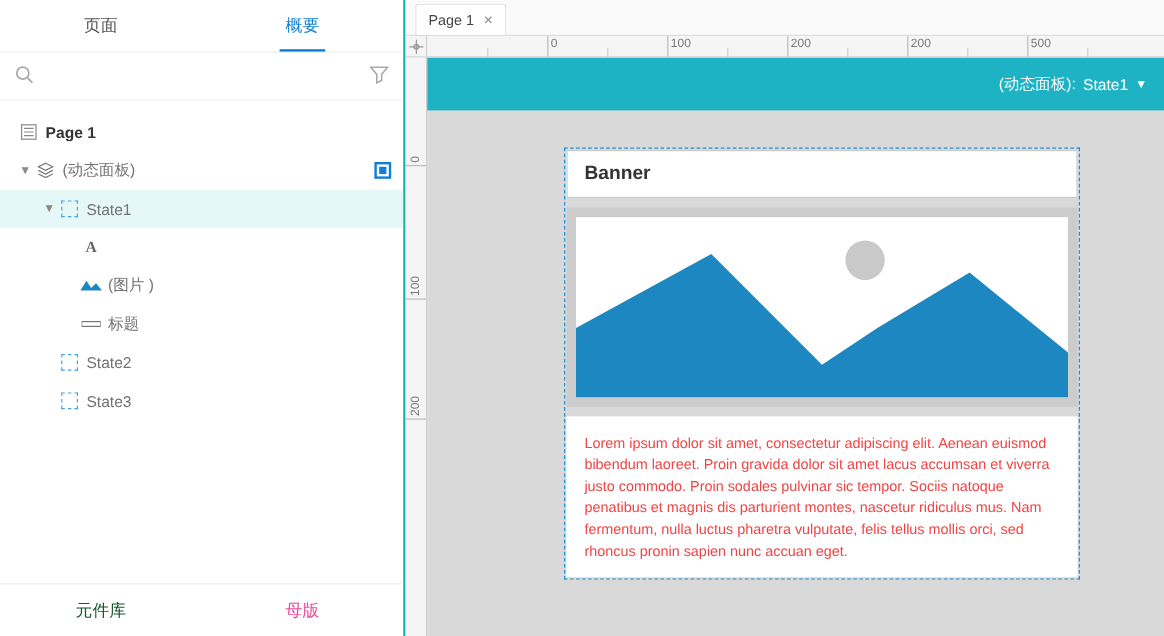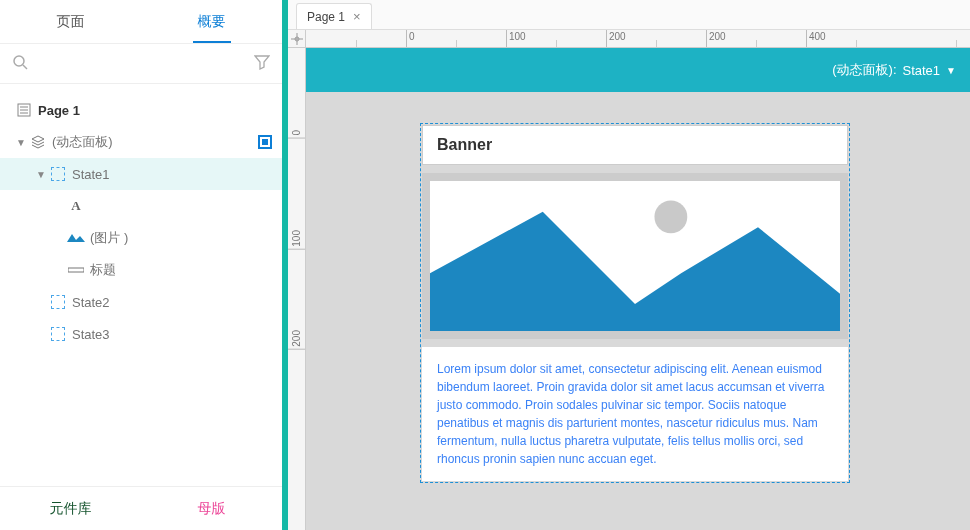--- a/index.html
+++ b/index.html
@@ -1,18 +1,18 @@
 <!DOCTYPE html>
 <html><head>
 <meta charset="utf-8">
 <style>
 * { box-sizing: border-box; margin: 0; padding: 0; }
 body { font-family: "Helvetica Neue", Arial, sans-serif; font-size: 13px; color: #333; background: #fff; width: 970px; height: 530px; overflow: hidden; }
 .app { display: flex; width: 100%; height: 100%; }
-.sidebar { width: 288px; height: 100%; border-right: 6px solid #14b8a6; display: flex; flex-direction: column; }
+.sidebar { width: 338px; height: 100%; border-right: 2px solid #14b8a6; display: flex; flex-direction: column; }
 .sidebar-tabs { display: flex; height: 44px; border-bottom: 1px solid #eee; }
 .sidebar-tab { flex: 1; display: flex; align-items: center; justify-content: center; font-size: 14px; color: #555; cursor: pointer; position: relative; }
 .sidebar-tab.active { color: #0d7fd6; font-weight: 500; }
 .sidebar-tab.active::after { content: ""; position: absolute; bottom: 0; left: 50%; transform: translateX(-50%); width: 38px; height: 2px; background: #0d7fd6; }
 .search-row { display: flex; align-items: center; height: 40px; padding: 0 12px; border-bottom: 1px solid #eee; color: #999; }
 .search-row .spacer { flex: 1; }
 .tree { flex: 1; overflow: auto; padding-top: 10px; }
 .tree-row { display: flex; align-items: center; height: 32px; padding-right: 10px; cursor: pointer; }
 .tree-row .indent { display: inline-block; }
 .tree-row .caret { width: 14px; text-align: center; color: #888; font-size: 10px; }
@@ -40,21 +40,21 @@
 .canvas { position: absolute; left: 18px; top: 48px; right: 0; bottom: 0; background: #d9d9d9; overflow: hidden; }
 .state-header { position: absolute; left: 0; right: 0; top: 0; height: 44px; background: #1db2c4; color: #fff; display: flex; align-items: center; justify-content: flex-end; padding: 0 14px; font-size: 13px; }
 .state-header .caret-down { margin-left: 6px; font-size: 10px; }
 .artboard { position: absolute; left: 114px; top: 75px; width: 430px; }
 .sel-outline { border: 1px dashed #1e90d6; padding: 1px; background: transparent; }
 .banner-box { background: #fff; border: 1px solid #ccc; padding: 10px 14px; }
 .banner-title { font-weight: 700; font-size: 16px; color: #333; }
 .img-box { margin-top: 8px; background: #ccc; padding: 8px; }
 .img-inner { background: #fff; height: 150px; position: relative; overflow: hidden; }
 .img-inner svg { position: absolute; inset:0; }
-.body-text { background: #fff; border: 1px solid transparent; padding: 12px 14px; margin-top: 8px; font-size: 12px; line-height: 1.5; color: #3b82f6; }
+.body-text { background: #fff; border: 1px solid transparent; padding: 12px 14px; margin-top: 8px; font-size: 12px; line-height: 1.5; color: #ef4444; }
 </style>
 </head>
 <body>
 
 <div class="app">
   <div class="sidebar">
     <div class="sidebar-tabs">
       <div class="sidebar-tab">页面</div>
       <div class="sidebar-tab active">概要</div>
     </div>
@@ -161,21 +161,21 @@
           <line x1="6" y1="0" x2="6" y2="12" stroke="#999"></line>
           <line x1="0" y1="6" x2="12" y2="6" stroke="#999"></line>
           <circle cx="6" cy="6" r="2" fill="none" stroke="#999"></circle>
         </svg>
     </div>
     <div class="ruler-h">
       <span class="tick" style="left:100px">0</span>
       <span class="tick" style="left:200px">100</span>
       <span class="tick" style="left:300px">200</span>
       <span class="tick" style="left:400px">200</span>
-      <span class="tick" style="left:500px">400</span>
+      <span class="tick" style="left:500px">500</span>
       <span class="minor" style="left:50px"></span>
         <span class="minor" style="left:150px"></span>
         <span class="minor" style="left:250px"></span>
         <span class="minor" style="left:350px"></span>
         <span class="minor" style="left:450px"></span>
         <span class="minor" style="left:550px"></span>
         <span class="minor" style="left:650px"></span>
     </div>
     <div class="ruler-v">
       <span class="tick" style="top:82px">0</span>

